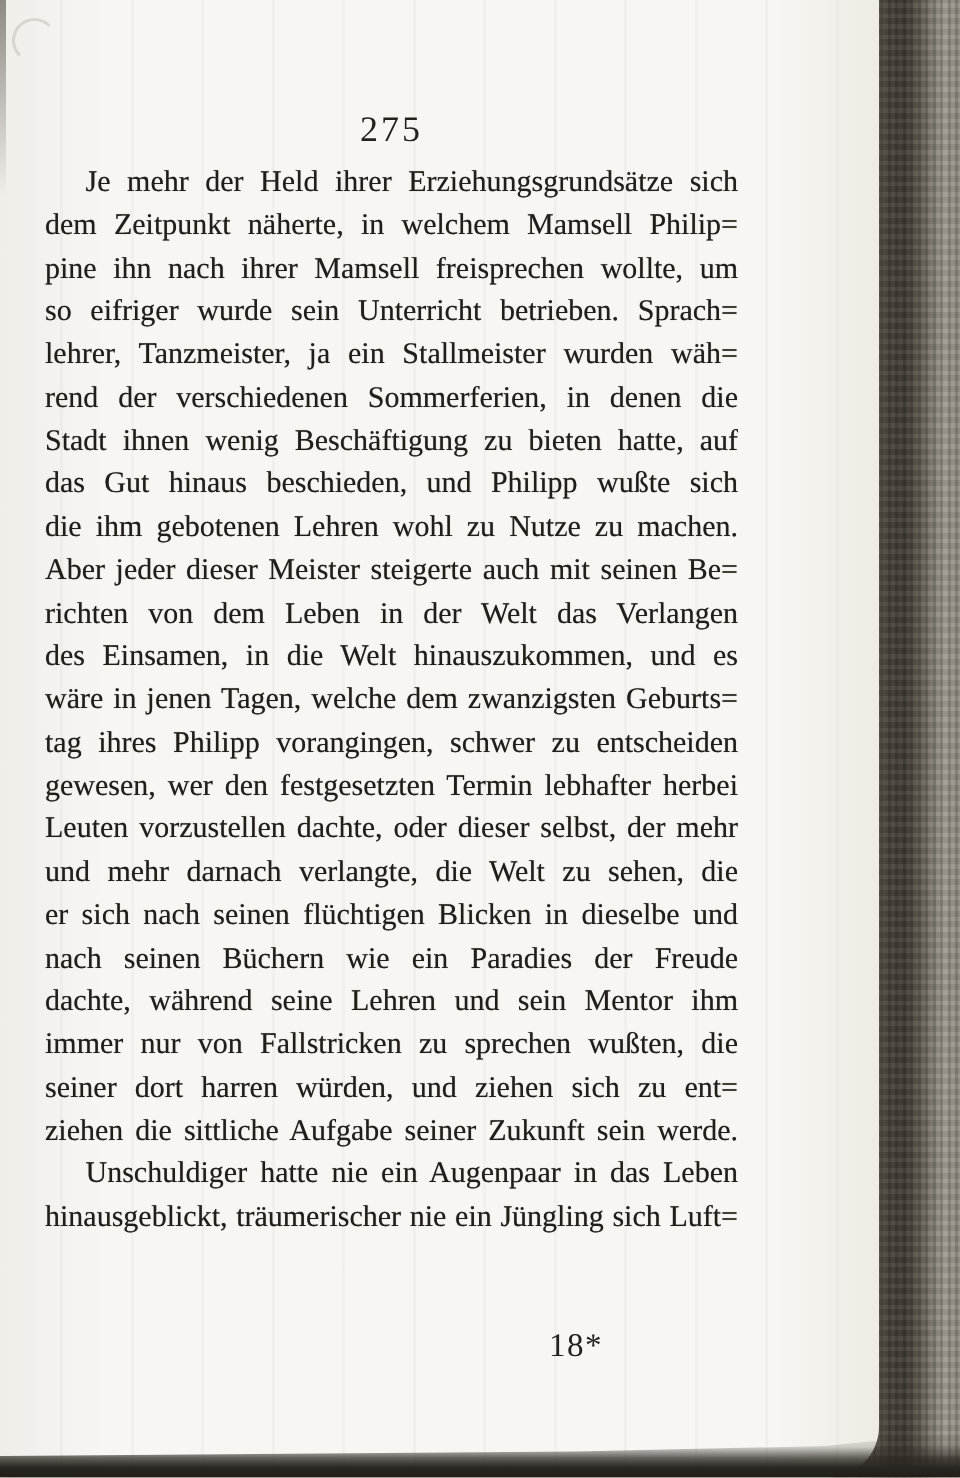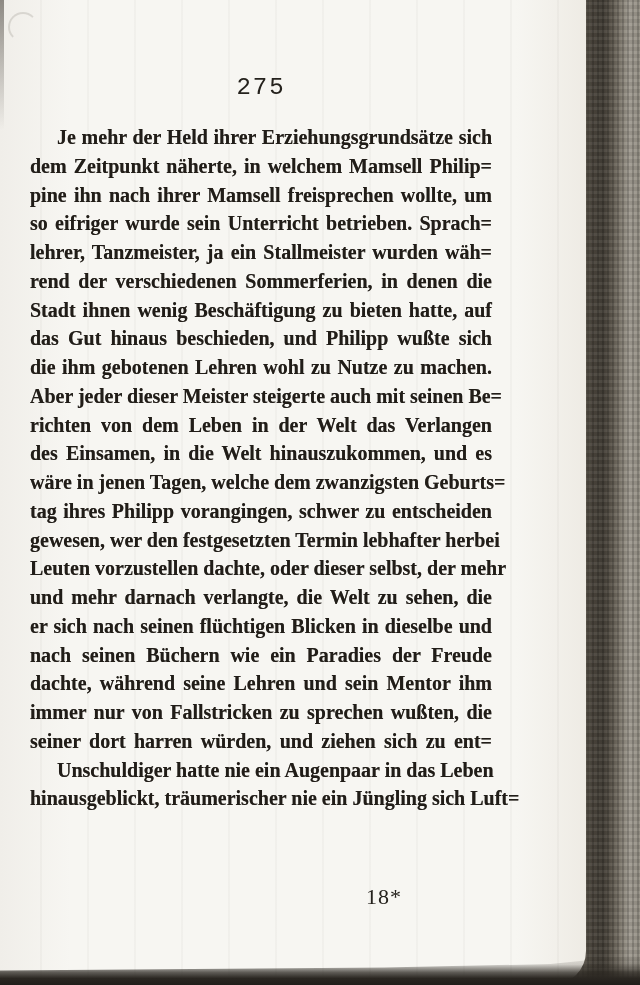--- a/index.html
+++ b/index.html
@@ -86,30 +86,29 @@
   }
   .page-number {
     position: absolute;
     top: 74px; left: 30px;
     width: 462px;
     text-align: center;
     font-size: 24px;
     letter-spacing: 2px;
     color: #25221d;
     z-index: 4;
-    font-family: Liberation Mono, monospace;
   }
   .text-block {
     position: absolute;
-    top: 123px; left: 30px;
+    top: 107px; left: 30px;
     width: 462px;
     z-index: 4;
     color: #211d18;
     font-size: 20px;
-    font-weight: bold;
+    font-weight: normal;
     line-height: 28.75px;
   }
   .text-block .line {
     text-align: justify;
     text-align-last: justify;
     white-space: nowrap;
     text-shadow: 0 0 0.5px rgba(33,29,24,0.6);
   }
   .text-block .line.indent {
     text-indent: 27px;
@@ -150,20 +149,21 @@
       <div class="line">wäre in jenen Tagen, welche dem zwanzigsten Geburts=</div>
       <div class="line">tag ihres Philipp vorangingen, schwer zu entscheiden</div>
       <div class="line">gewesen, wer den festgesetzten Termin lebhafter herbei</div>
       <div class="line">Leuten vorzustellen dachte, oder dieser selbst, der mehr</div>
       <div class="line">und mehr darnach verlangte, die Welt zu sehen, die</div>
       <div class="line">er sich nach seinen flüchtigen Blicken in dieselbe und</div>
       <div class="line">nach seinen Büchern wie ein Paradies der Freude</div>
       <div class="line">dachte, während seine Lehren und sein Mentor ihm</div>
       <div class="line">immer nur von Fallstricken zu sprechen wußten, die</div>
       <div class="line">seiner dort harren würden, und ziehen sich zu ent=</div>
+      <div class="line">ziehen die sittliche Aufgabe seiner Zukunft sein werde.</div>
       <div class="line indent">Unschuldiger hatte nie ein Augenpaar in das Leben</div>
       <div class="line">hinausgeblickt, träumerischer nie ein Jüngling sich Luft=</div>
     </div>
 
   <div class="signature-mark">18*</div>
 
   <div class="bottom-shadow"></div>
 </div>
 
 </body></html>

